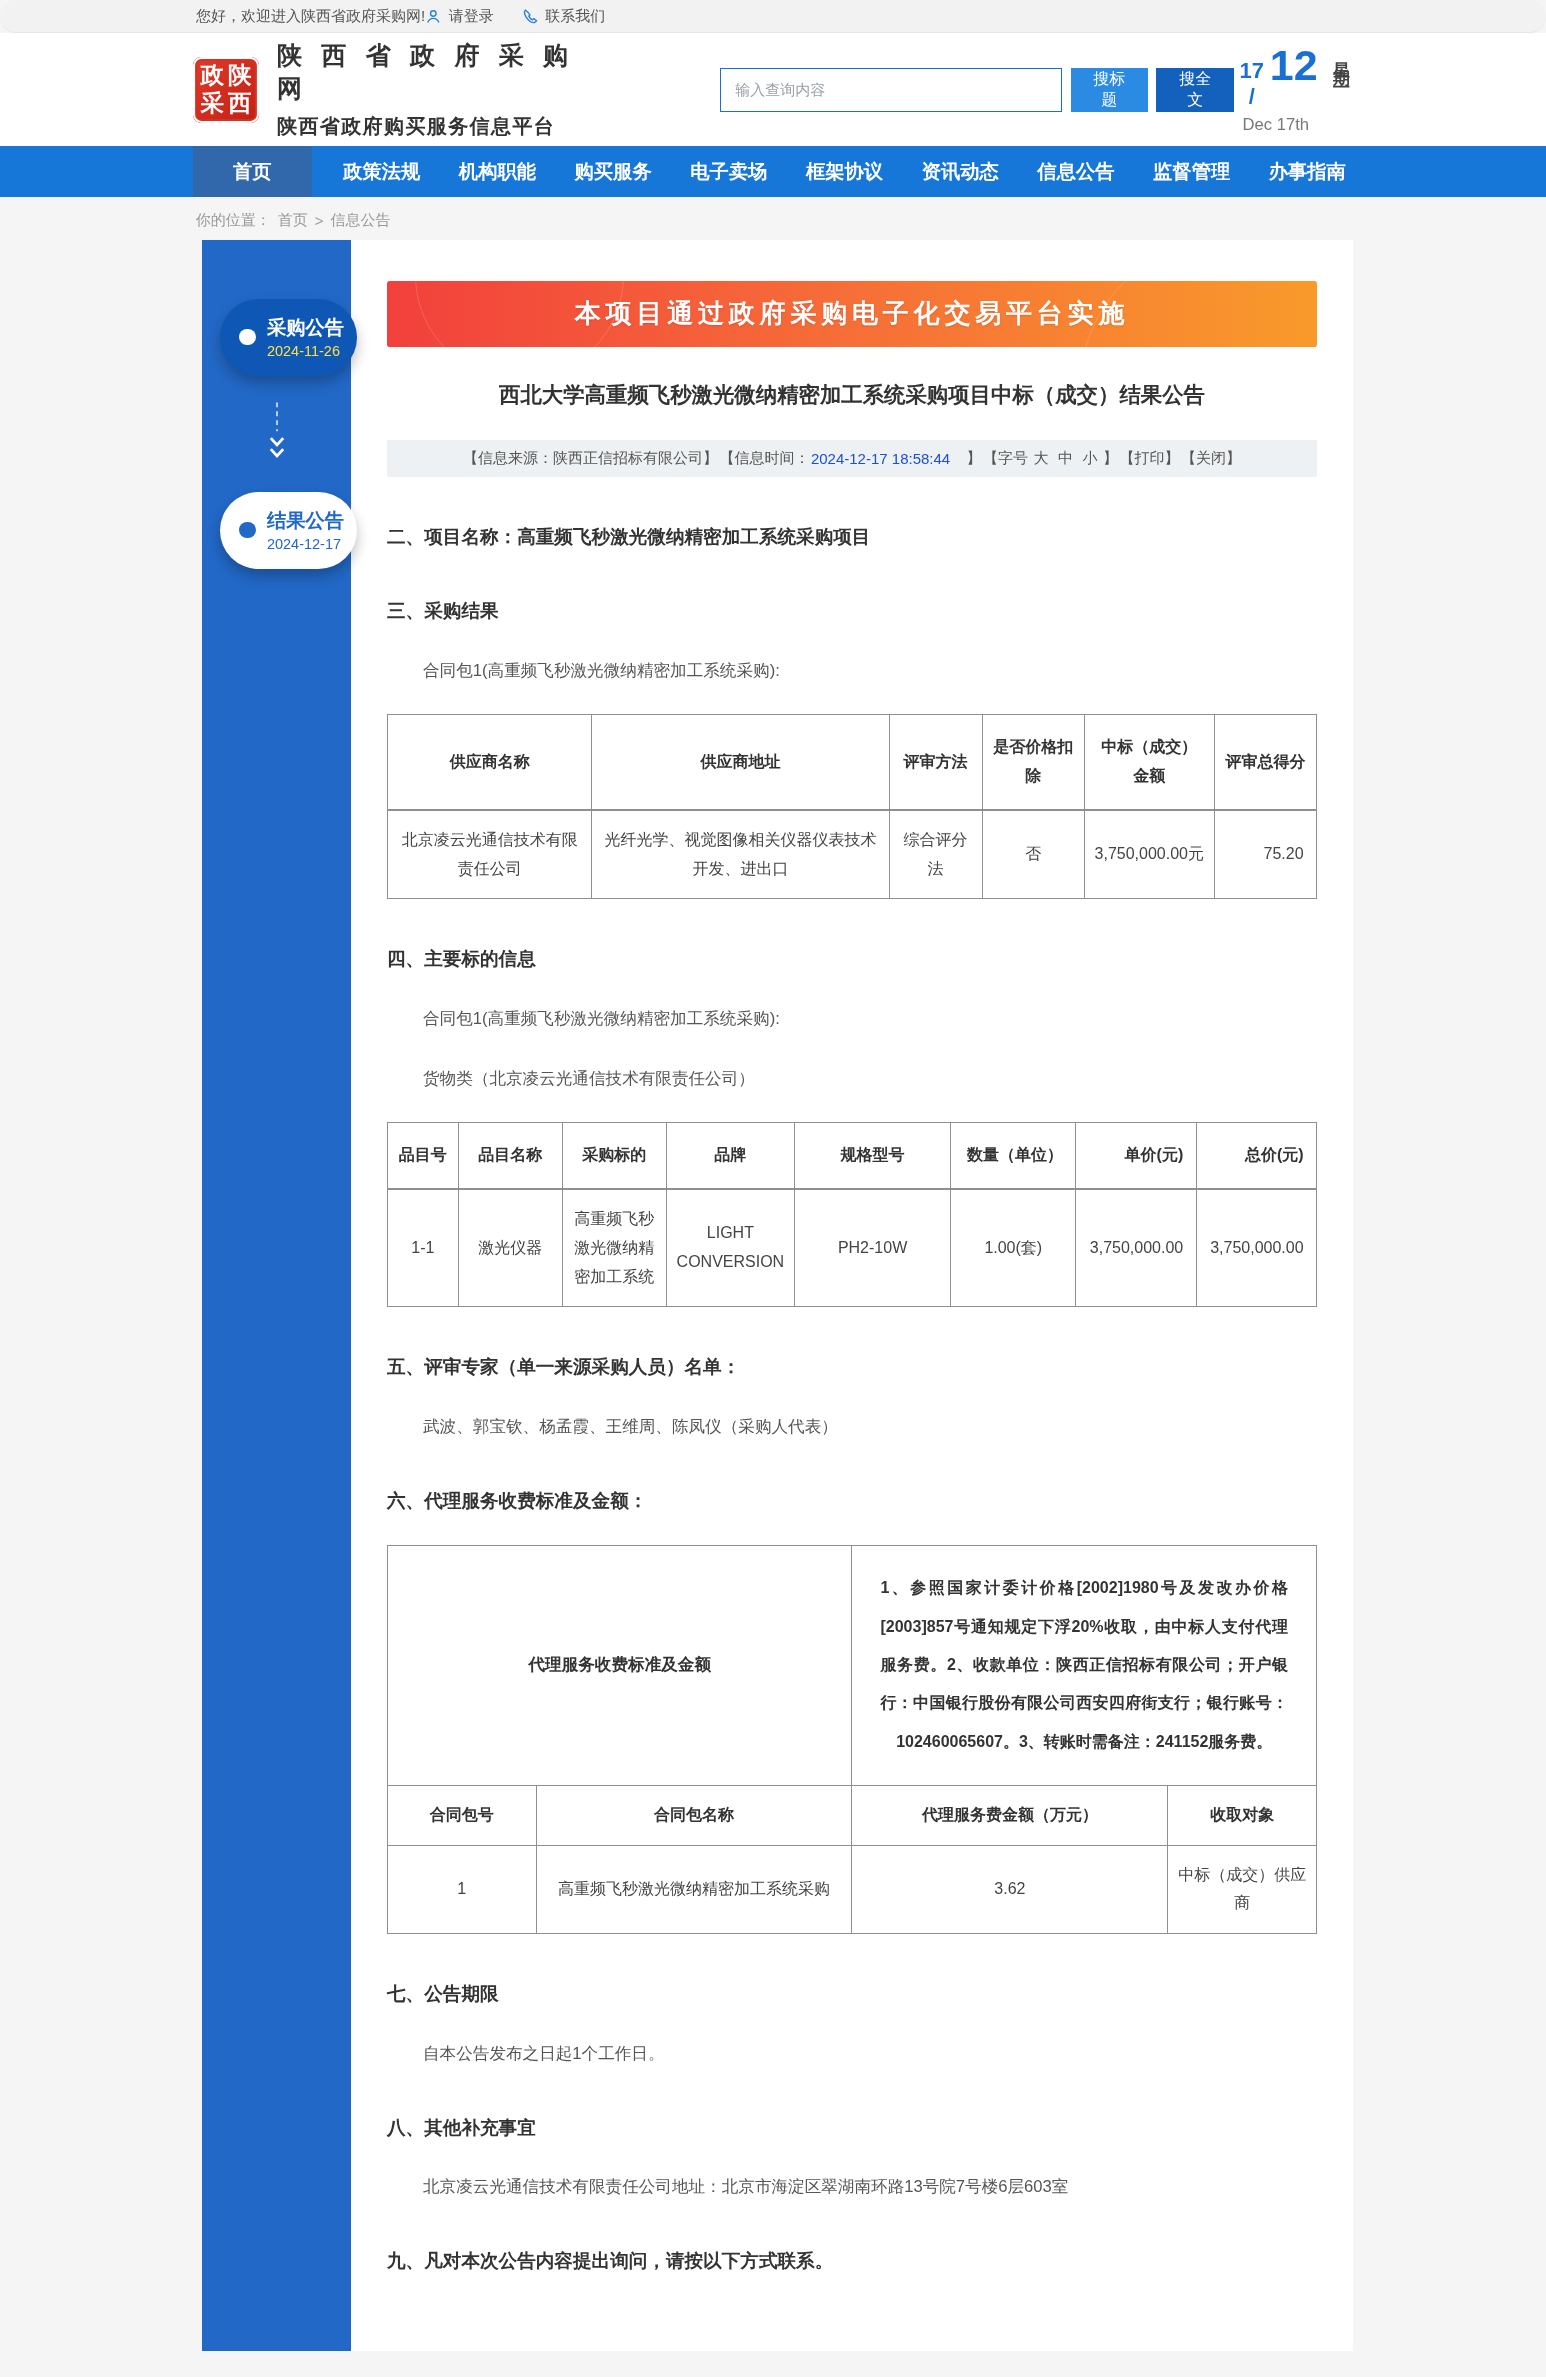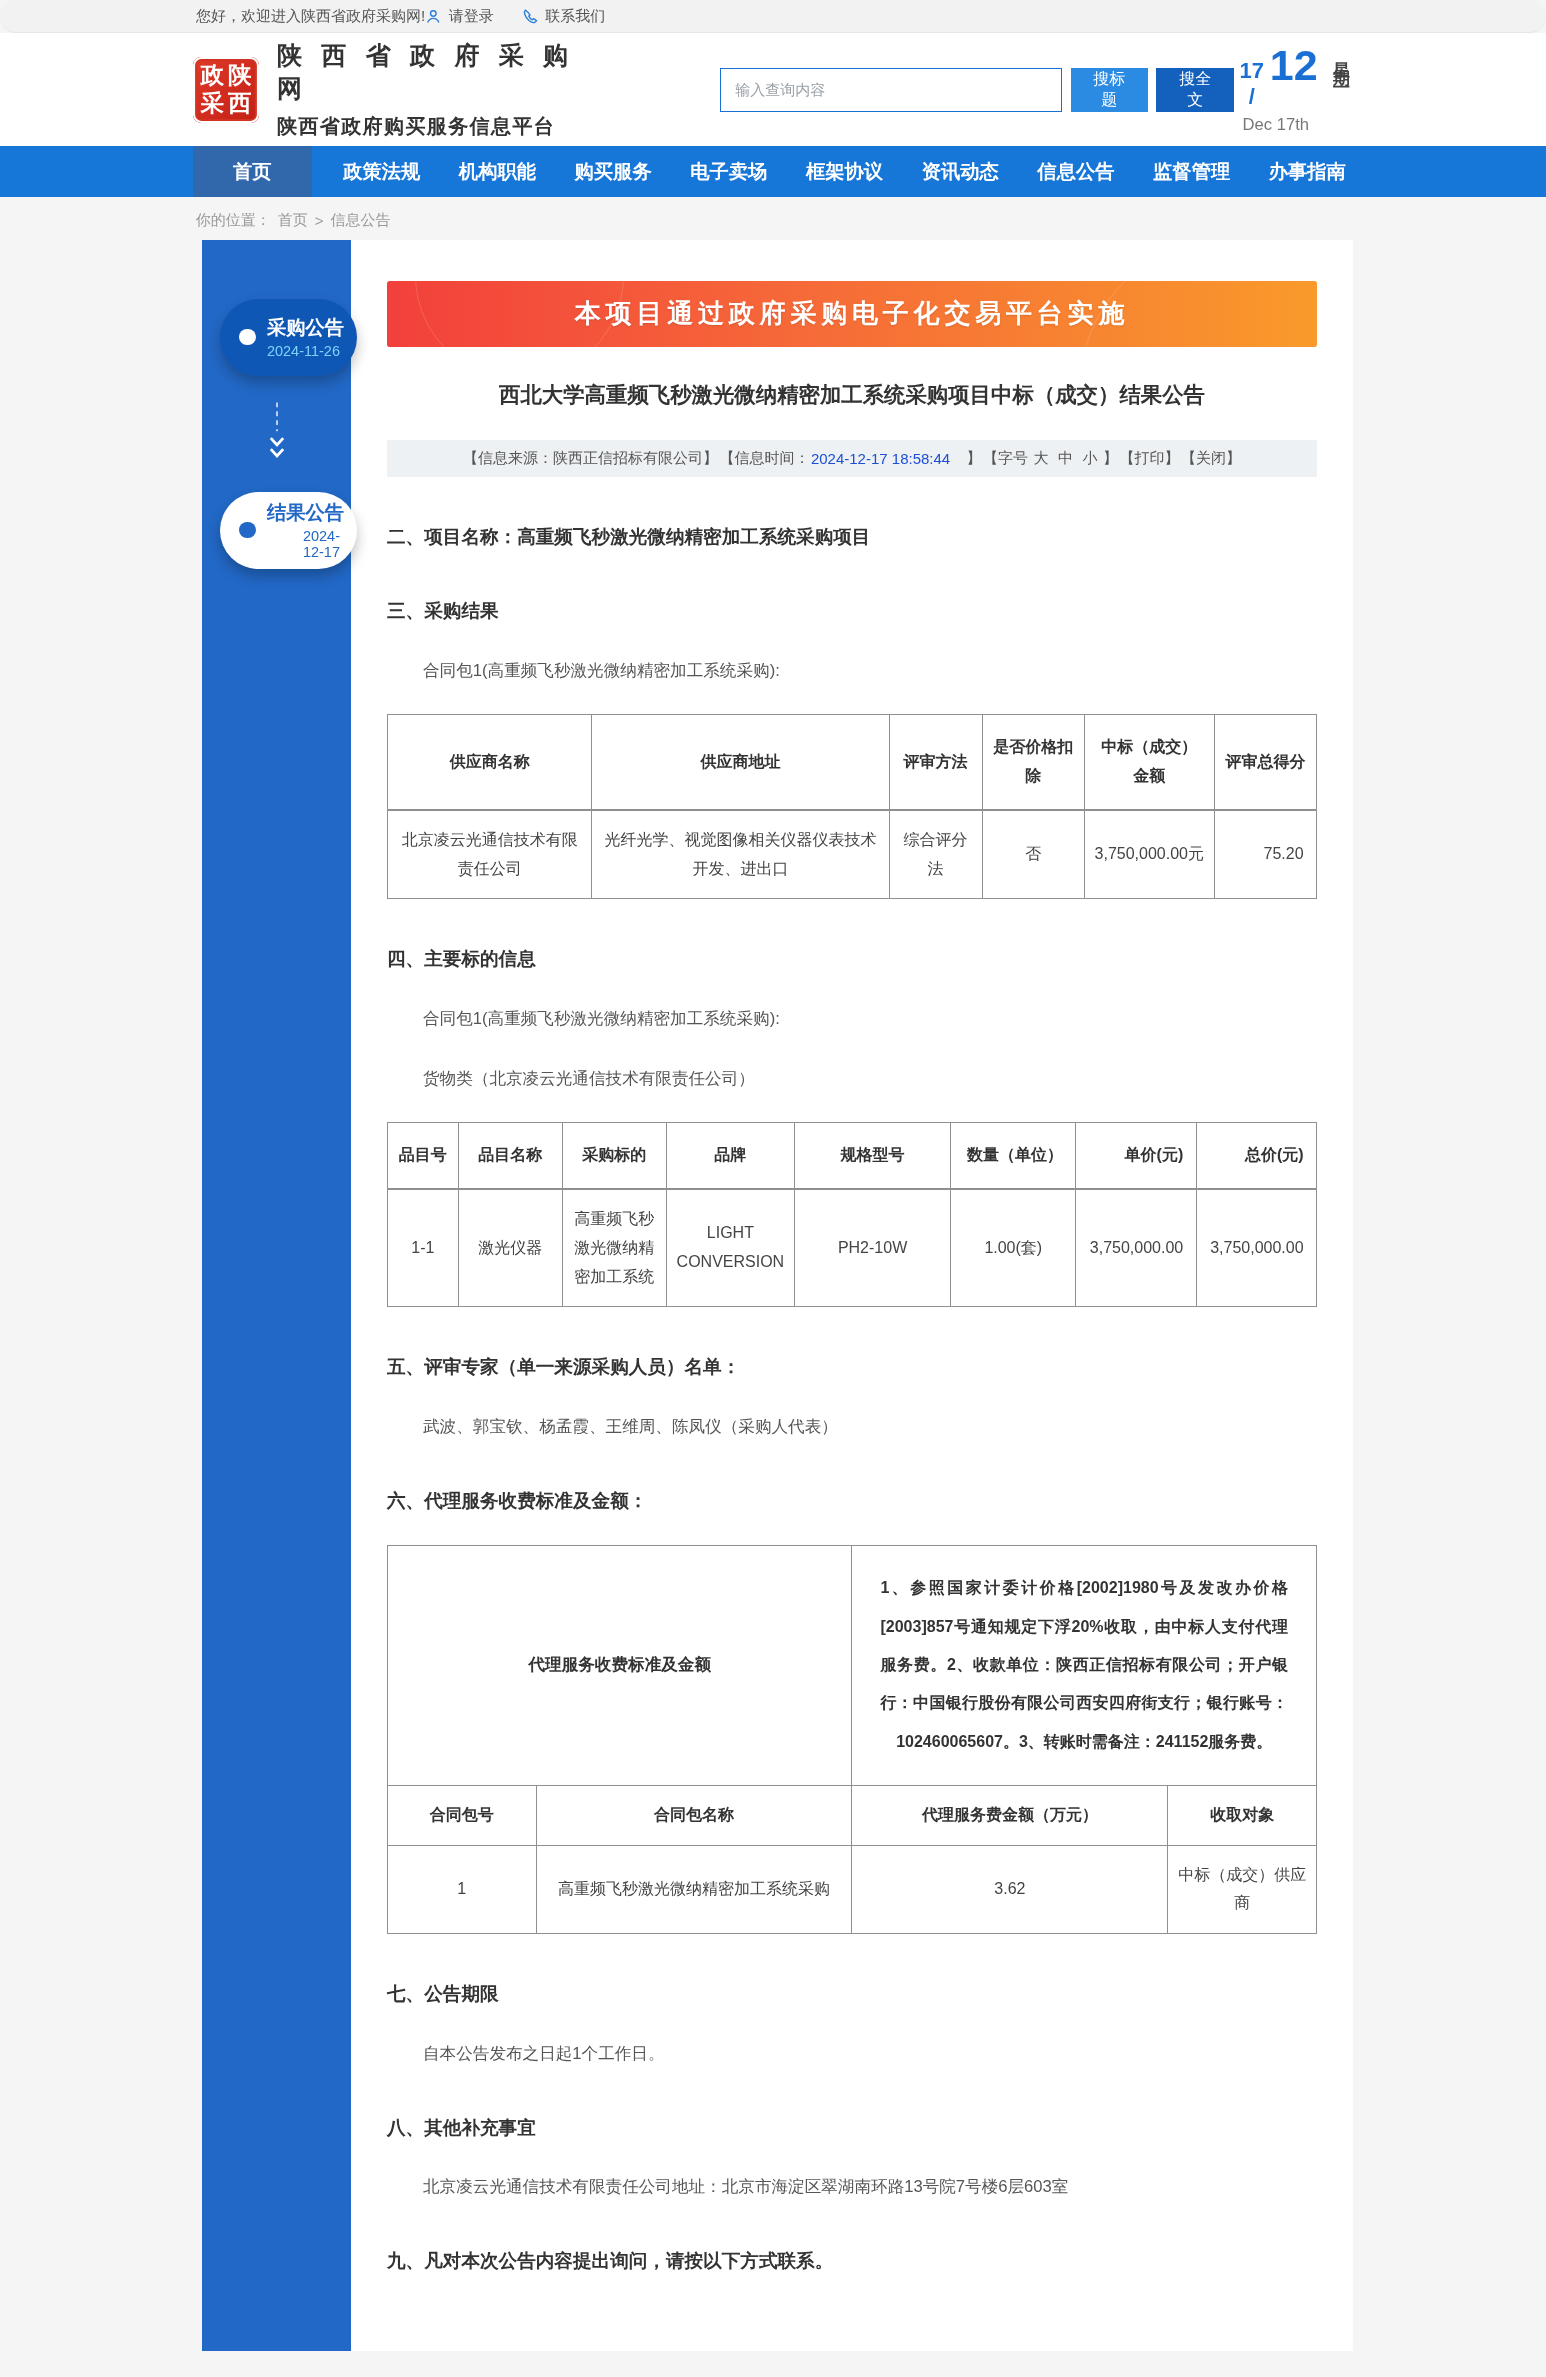--- a/index.html
+++ b/index.html
@@ -57,25 +57,25 @@
 
   
   .wrap { margin:0 193px 21px 202px; display:flex; align-items:stretch; }
   .sidebar { width:149px; flex:none; background:#2268c6; padding-top:59px; position:relative; }
   .pill { display:flex; align-items:center; height:77px; margin:0 -5.5px 0 18px;
     border-radius:41px; cursor:pointer; }
   .pill .dot { width:16.6px; height:16.6px; border-radius:50%; margin:0 11px 0 19.3px; flex:none; }
   .pill-1 { background:#0f57b5; box-shadow:0 7px 12.4px rgba(0,0,0,.25); }
   .pill-1 .dot { background:#fff; }
   .pill-1 .pt { color:#fff; }
-  .pill-1 .pd { color:#7dd3fc; }
+  .pill-1 .pd { color:#fde047; }
   .pill-2 { background:#fff; box-shadow:0 7px 12.4px rgba(0,0,0,.25); }
   .pill-2 .dot { background:#2268c6; }
   .pill-2 .pt { color:#2268c6; }
-  .pill-2 .pd { color:#2268c6;margin-left:36px; }
+  .pill-2 .pd { color:#2268c6; }
   .pt { font-size:19.3px; font-weight:bold; line-height:1.3; }
   .pd { font-size:14.5px; margin-top:2.8px; }
   .flow-arrow { display:flex; justify-content:center; padding:25px 0; }
 
   .main { flex:1; background:#fff; padding:41px 36px 76px; }
 
   
   .banner { position:relative; height:66px; border-radius:2.8px; overflow:hidden;
     background:linear-gradient(90deg,#f2403c 0%,#f66a38 45%,#f99a2b 100%);
     display:flex; align-items:center; justify-content:center; }

